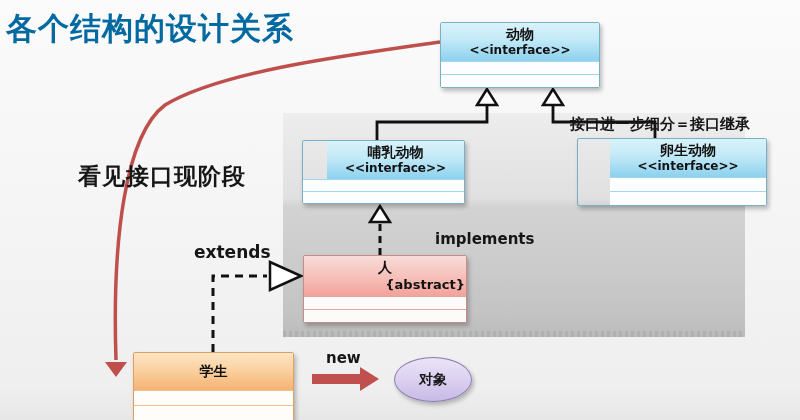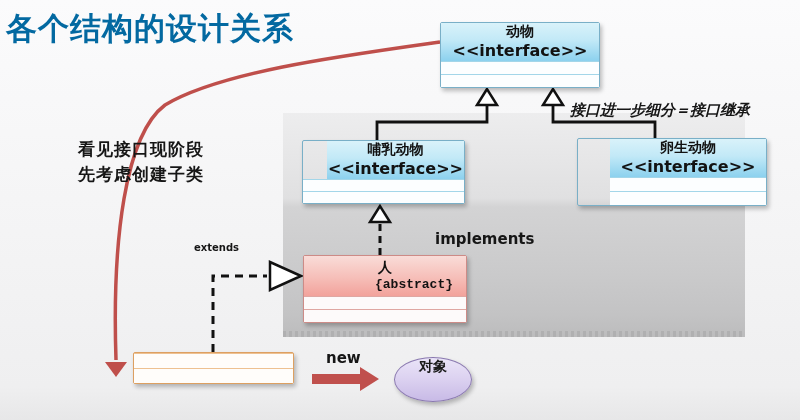--- a/index.html
+++ b/index.html
@@ -28,21 +28,21 @@
 
   
   #connector-layer{left:0;top:0;z-index:2;}
 
   
   .uml-box{position:absolute;z-index:3;border-radius:2px;
     box-shadow:2px 3px 4px rgba(0,0,0,.25);}
   .uml-header{display:flex;flex-direction:column;align-items:center;justify-content:center;
     font-weight:bold;color:#121212;line-height:1.25;}
   .uml-name{font-size:14px;text-align:center;}
-  .uml-stereo{font-size:16px;}
+  .uml-stereo{font-size:12px;}
   .uml-row{box-sizing:border-box;}
 
   .blue .uml-header{background:linear-gradient(180deg,#d9f2fa 0%,#c2e9f7 45%,#8cd1ee 100%);}
   .blue{border:1.5px solid #79afc7;}
   .blue .uml-row{background:#fcfeff;border-top:1px solid #a3d6e9;}
 
   .pink .uml-header{background:linear-gradient(180deg,#f9dcd8 0%,#f6beb8 55%,#f2a29b 100%);}
   .pink{border:1.5px solid #cd8b87;}
   .pink .uml-row{background:#fdfafa;border-top:1px solid #dfa7a2;}
 
@@ -59,37 +59,37 @@
   #class-box-oviparous{left:577px;top:138px;width:156px;padding-left:32px;}
   #class-box-oviparous .uml-header{height:38px;}
   #class-box-oviparous .uml-row{height:14px;}
   #class-box-person   {left:303px;top:255px;width:162px;}
   #class-box-person    .uml-header{height:40px;}
   #class-box-person    .uml-row{height:13px;}
   #class-box-student  {left:133px;top:352px;width:159px;}
   #class-box-student   .uml-header{height:37px;}
   #class-box-student   .uml-row{height:15px;}
 
-  #class-box-person .uml-modifier{align-self:flex-end;padding-right:13px;font-size:13px;font-family:Liberation Mono, monospace;}
+  #class-box-person .uml-modifier{align-self:flex-end;padding-right:1px;font-size:13px;}
 
   
   #object-ellipse{
     left:394px;top:357px;width:76px;height:43px;z-index:3;
     border-radius:50%;border:1.5px solid #8b7ab0;
     background:linear-gradient(180deg,#eae4f8 0%,#ddd3f1 45%,#c8bae6 100%);
     box-shadow:2px 3px 4px rgba(0,0,0,.25);
-    display:flex;justify-content:center;
+    display:flex;align-items:center;justify-content:center;
     font-size:14px;font-weight:600;color:#1a1a1a;
   }
 
   
   .note{z-index:5;color:#161616;font-weight:bold;white-space:nowrap;}
-  #interface-note{left:570px;top:101px;font-size:15px;font-style:italic;}
-  #hint-text{left:78px;top:137px;font-size:17px;line-height:25px;letter-spacing:1px;}
-  #extends-label{left:194px;top:242px;font-size:10px;}
+  #interface-note{left:570px;top:115px;font-size:15px;}
+  #hint-text{left:78px;top:164px;font-size:23px;line-height:25px;letter-spacing:1px;}
+  #extends-label{left:194px;top:242px;font-size:17px;}
   #implements-label{left:396px;top:230px;font-size:15px;margin-left:39px;}
   #new-label{left:326px;top:349px;font-size:15px;}
 </style>
 </head>
 <body>
 
 <div class="abs" id="page-title">各个结构的设计关系</div>
 
 <div class="abs" id="diagram-panel"></div>
 
@@ -143,30 +143,32 @@
 <div class="uml-box pink" id="class-box-person">
   <div class="uml-header">
     <span class="uml-name">人</span>
     <span class="uml-modifier">{abstract}</span>
   </div>
   <div class="uml-row"></div>
   <div class="uml-row"></div>
 </div>
 
 <div class="uml-box orange" id="class-box-student">
+  <div class="uml-header">
+    <span class="uml-name">学生</span>
+  </div>
   <div class="uml-row"></div>
   <div class="uml-row"></div>
 </div>
 
 <div class="abs" id="object-ellipse">
   <span>对象</span>
 </div>
 
 <div class="abs note" id="interface-note">接口进一步细分＝接口继承</div>
 
 <div class="abs note" id="hint-text">
   <div>看见接口现阶段</div>
-  <div>先考虑创建子类</div>
 </div>
 
 <div class="abs note" id="extends-label">extends</div>
 <div class="abs note" id="implements-label">implements</div>
 <div class="abs note" id="new-label">new</div>
 
 </body></html>

